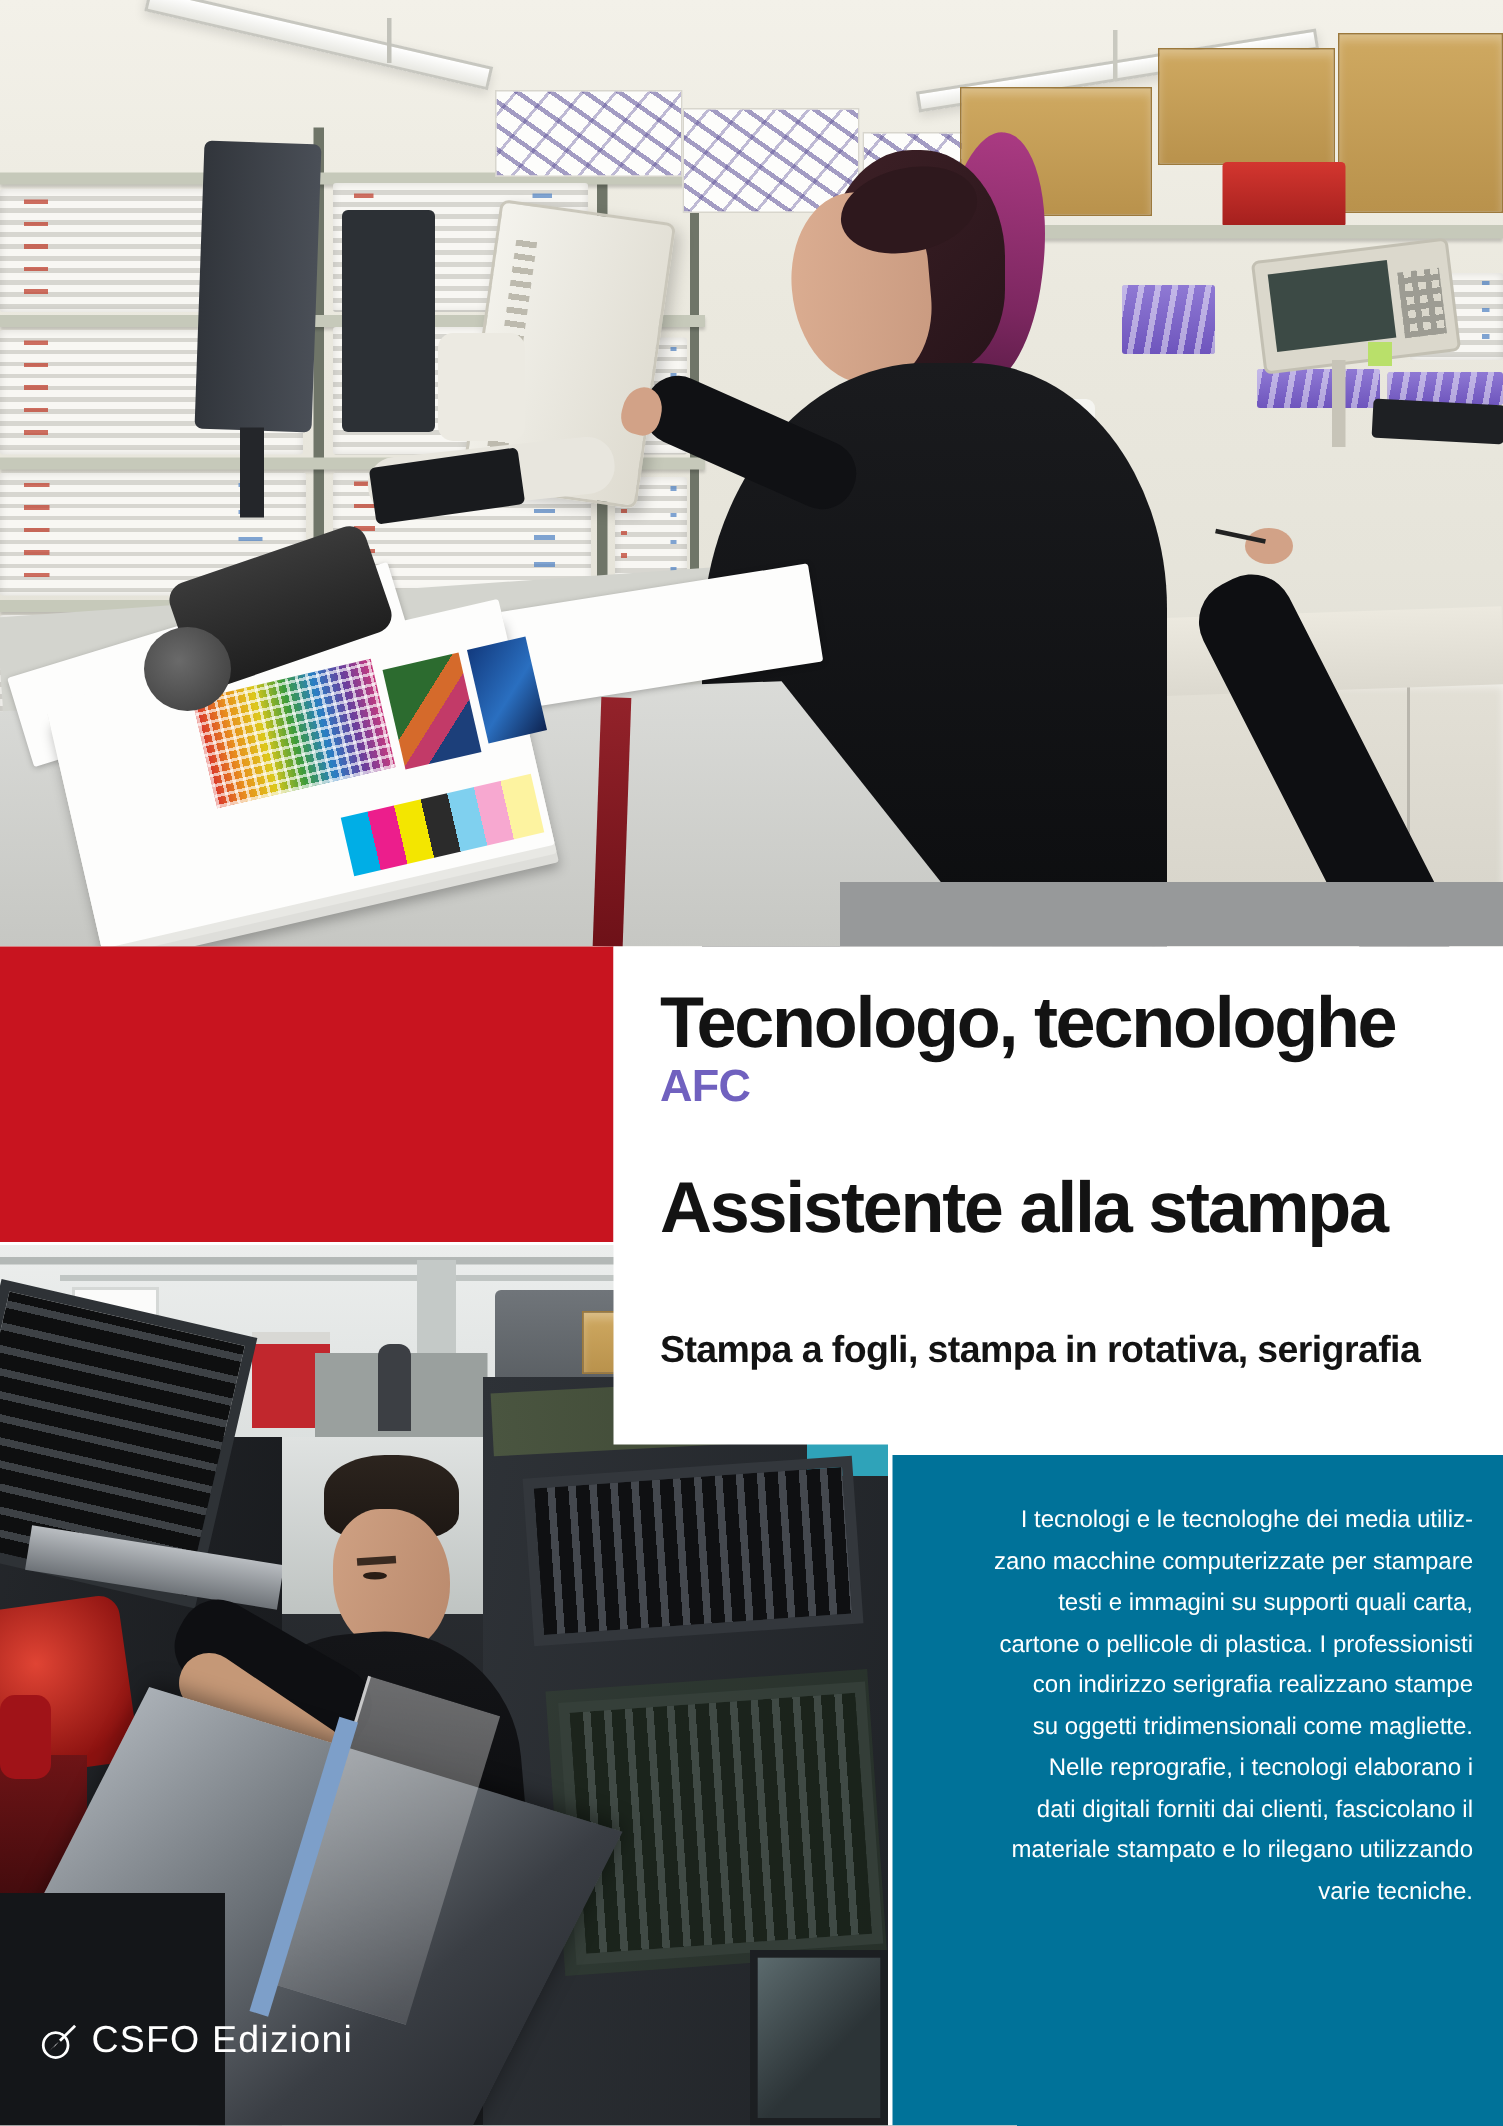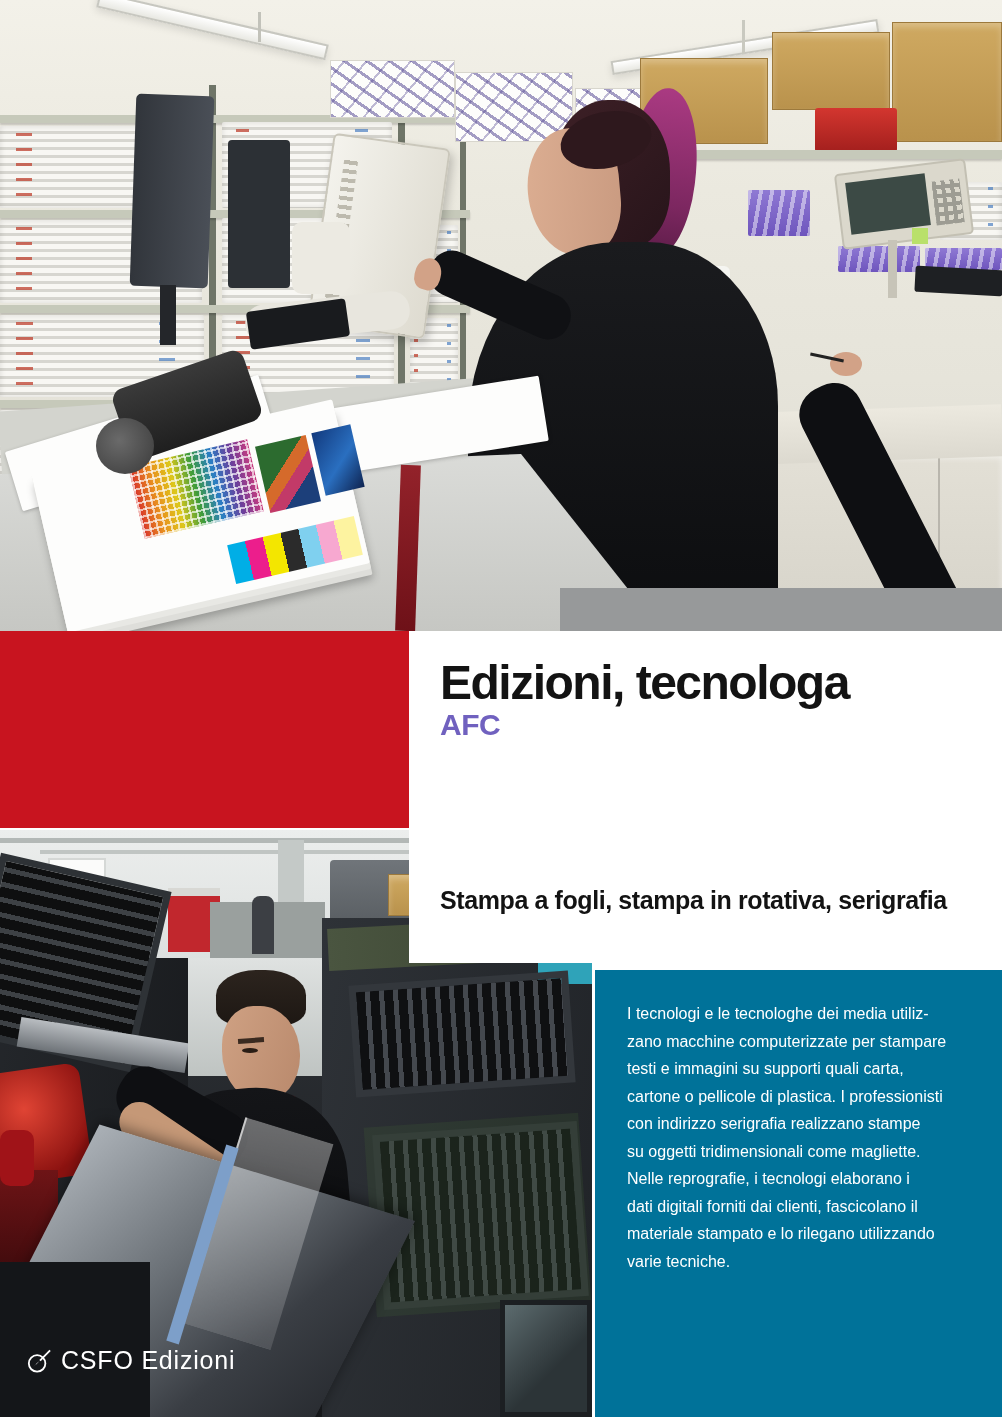--- a/index.html
+++ b/index.html
@@ -53,21 +53,21 @@
   .subtitle{font-size:25px;line-height:30px;font-weight:700;letter-spacing:-.4px;color:var(--c-title);white-space:nowrap;}
 
   
   .photo-bottom{position:absolute;left:0;top:830px;width:592px;height:587px;overflow:hidden;z-index:2;
     background:linear-gradient(180deg,#33373c 0%,#24272b 55%,#1a1c1f 100%);}
   .grille-v{background:repeating-linear-gradient(90deg,#0f1012 0 9px,#44484e 9px 14px);border:7px solid #33373c;}
   .steel-sheet{background:linear-gradient(115deg,#aab0b6 0%,#6b7177 40%,#3a3e44 70%,#26292e 100%);}
 
   
   .blue-box{position:absolute;left:595px;top:970px;width:407px;height:447px;background:var(--c-blue);z-index:3;
-    padding:30px 20px 0 32px;}
+    padding:30px 20px 0 32px;text-align:right;}
   .blue-box p{color:#fff;font-size:16px;line-height:27.5px;white-space:pre-line;letter-spacing:0;}
 
   
   .publisher{position:absolute;left:27px;top:518px;display:flex;align-items:flex-end;gap:9px;z-index:5;}
   .publisher .name{color:#fff;font-size:25px;font-weight:400;letter-spacing:.8px;line-height:1;padding-bottom:1px;}
 </style>
 </head>
 <body>
 
 <div class="page">
@@ -157,24 +157,27 @@
     <div class="abs cmyk-bars" style="left:230px;top:530px;width:130px;height:40px;transform:rotate(-13deg);"></div>
     <div class="abs" style="left:118px;top:368px;width:138px;height:74px;background:linear-gradient(180deg,#3a3a3a,#1f1f1f);border-radius:12px;transform:rotate(-19deg);"></div>
     <div class="abs" style="left:96px;top:418px;width:58px;height:56px;background:radial-gradient(circle at 40% 40%,#6a6a6a,#3a3a3a);border-radius:50%;"></div>
     <div class="abs" style="left:398px;top:465px;width:20px;height:166px;background:linear-gradient(180deg,#93222a,#6e1118);transform:rotate(2deg);"></div>
   </div>
 
   <div class="red-block"></div>
 
   <div class="title-area">
     <div class="trow" style="top:27px;">
-      <span class="big">Edizioni, tecnologa</span>
+      <span class="big">Tecnologo, tecnologhe</span>
     </div>
     <div class="trow" style="top:77px;">
       <span class="cert">AFC</span>
+    </div>
+    <div class="trow" style="top:150px;">
+      <span class="big">Assistente alla stampa</span>
     </div>
     <div class="trow" style="top:254px;">
       <span class="subtitle">Stampa a fogli, stampa in rotativa, serigrafia</span>
     </div>
   </div>
 
   <div class="photo-bottom">
 
     <div class="abs" style="left:0;top:0;width:592px;height:142px;background:linear-gradient(180deg,#eceeed,#dbdfde);"></div>
     <div class="abs" style="left:0;top:8px;width:592px;height:5px;background:#b3b8b6;"></div>

